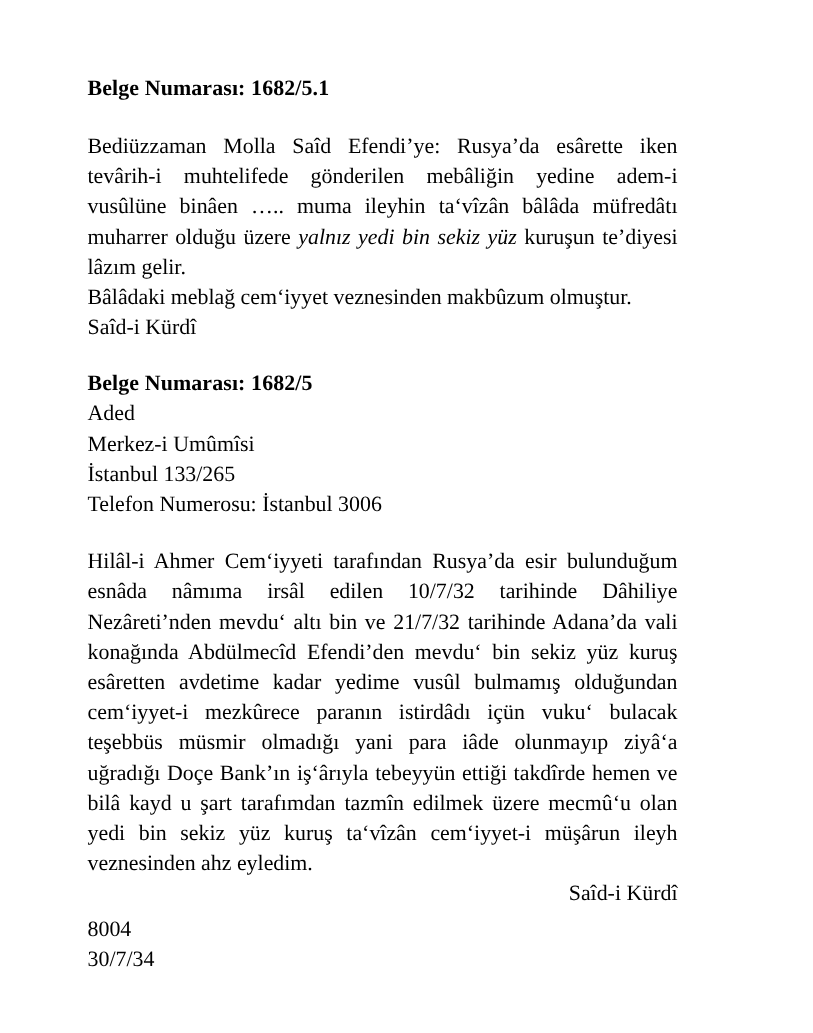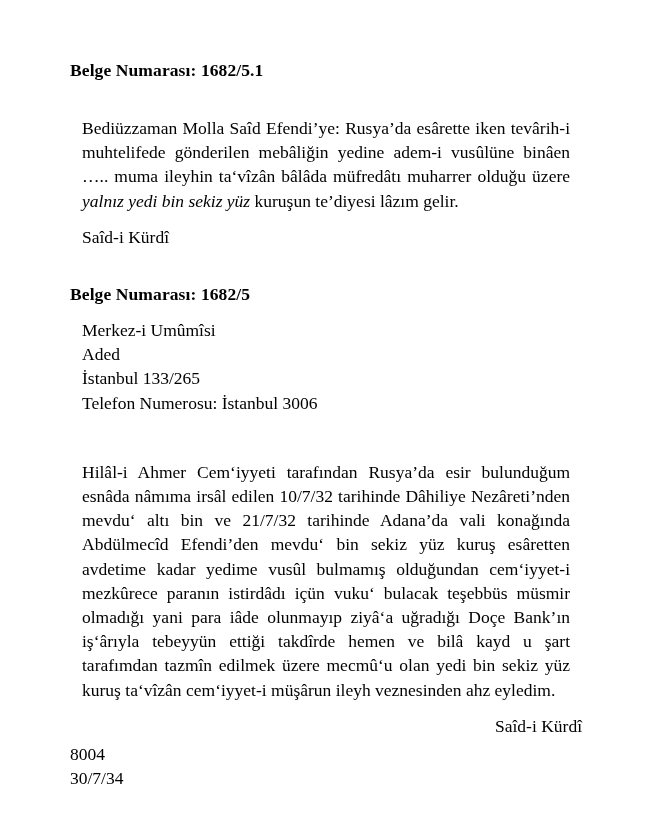--- a/index.html
+++ b/index.html
@@ -12,34 +12,34 @@
     height: 826px;
     background: #ffffff;
     font-family: "Liberation Serif", "DejaVu Serif", serif;
     color: #000000;
     overflow: hidden;
   }
   .page {
     box-sizing: border-box;
     width: 650px;
     height: 826px;
-    padding: 58px 68px 0 70px;
+    padding: 58px 108px 0 70px;
     background: #ffffff;
   }
   .doc-heading {
     font-weight: bold;
     font-size: 17.5px;
     line-height: 24px;
     margin: 0;
     letter-spacing: 0.1px;
   }
   .block {
     font-size: 17.5px;
     line-height: 24.2px;
-    margin: 12px;
+    margin: 0;
   }
   .block.justified {
     text-align: justify;
     text-align-last: left;
     -webkit-hyphens: none;
     hyphens: none;
   }
   .block.plain {
     text-align: left;
   }
@@ -73,30 +73,31 @@
 
 <div class="page">
 
   <h1 class="doc-heading">Belge Numarası: 1682/5.1</h1>
 
   <div class="gap-lg"></div>
 
   <p class="block justified"><span>Bediüzzaman Molla Saîd Efendi’ye: Rusya’da esârette iken tevârih-i muhtelifede gönderilen mebâliğin yedine adem-i vusûlüne binâen …..  muma ileyhin ta‘vîzân bâlâda müfredâtı muharrer olduğu üzere </span><span class="ital">yalnız yedi bin sekiz yüz</span><span> kuruşun te’diyesi lâzım gelir.</span></p>
 
   <div class="block plain">
+    <span class="line">Bâlâdaki meblağ cem‘iyyet veznesinden makbûzum olmuştur.</span>
     <span class="line">Saîd-i Kürdî</span>
   </div>
 
   <div class="gap-md"></div>
 
   <h1 class="doc-heading">Belge Numarası: 1682/5</h1>
 
   <div class="block plain">
+    <span class="line">Aded</span>
     <span class="line">Merkez-i Umûmîsi</span>
-    <span class="line">Aded</span>
     <span class="line">İstanbul 133/265</span>
     <span class="line">Telefon Numerosu: İstanbul 3006</span>
   </div>
 
   <div class="gap-sm"></div>
 
   <p class="block justified">Hilâl-i Ahmer Cem‘iyyeti tarafından Rusya’da esir bulunduğum esnâda nâmıma irsâl edilen 10/7/32 tarihinde Dâhiliye Nezâreti’nden mevdu‘ altı bin ve 21/7/32 tarihinde Adana’da vali konağında Abdülmecîd Efendi’den mevdu‘ bin sekiz yüz kuruş esâretten avdetime kadar yedime vusûl bulmamış olduğundan cem‘iyyet-i mezkûrece paranın istirdâdı içün vuku‘ bulacak teşebbüs müsmir olmadığı yani para iâde olunmayıp ziyâ‘a uğradığı Doçe Bank’ın iş‘ârıyla tebeyyün ettiği takdîrde hemen ve bilâ kayd u şart tarafımdan tazmîn edilmek üzere mecmû‘u olan yedi bin sekiz yüz kuruş ta‘vîzân cem‘iyyet-i müşârun ileyh veznesinden ahz eyledim.</p>
 
   <p class="sig-right">Saîd-i Kürdî</p>
 

